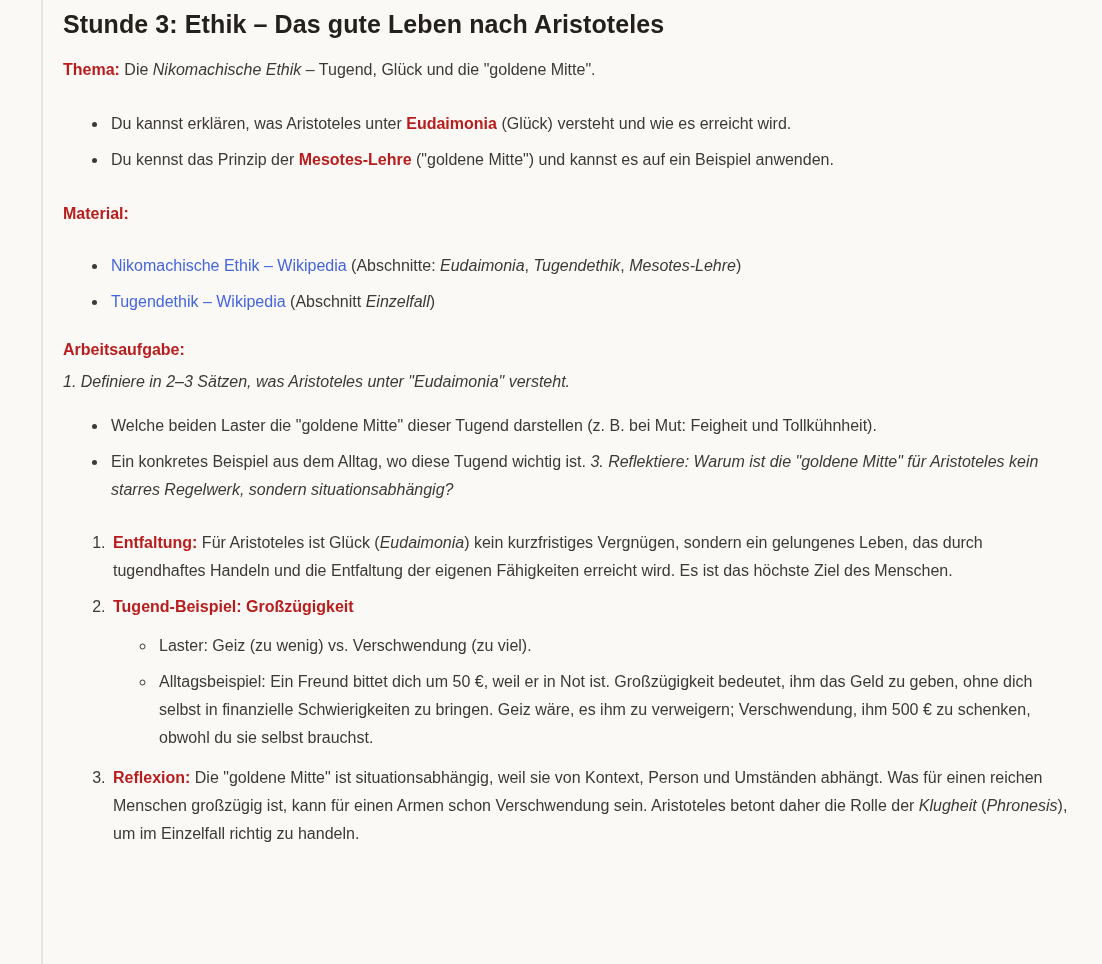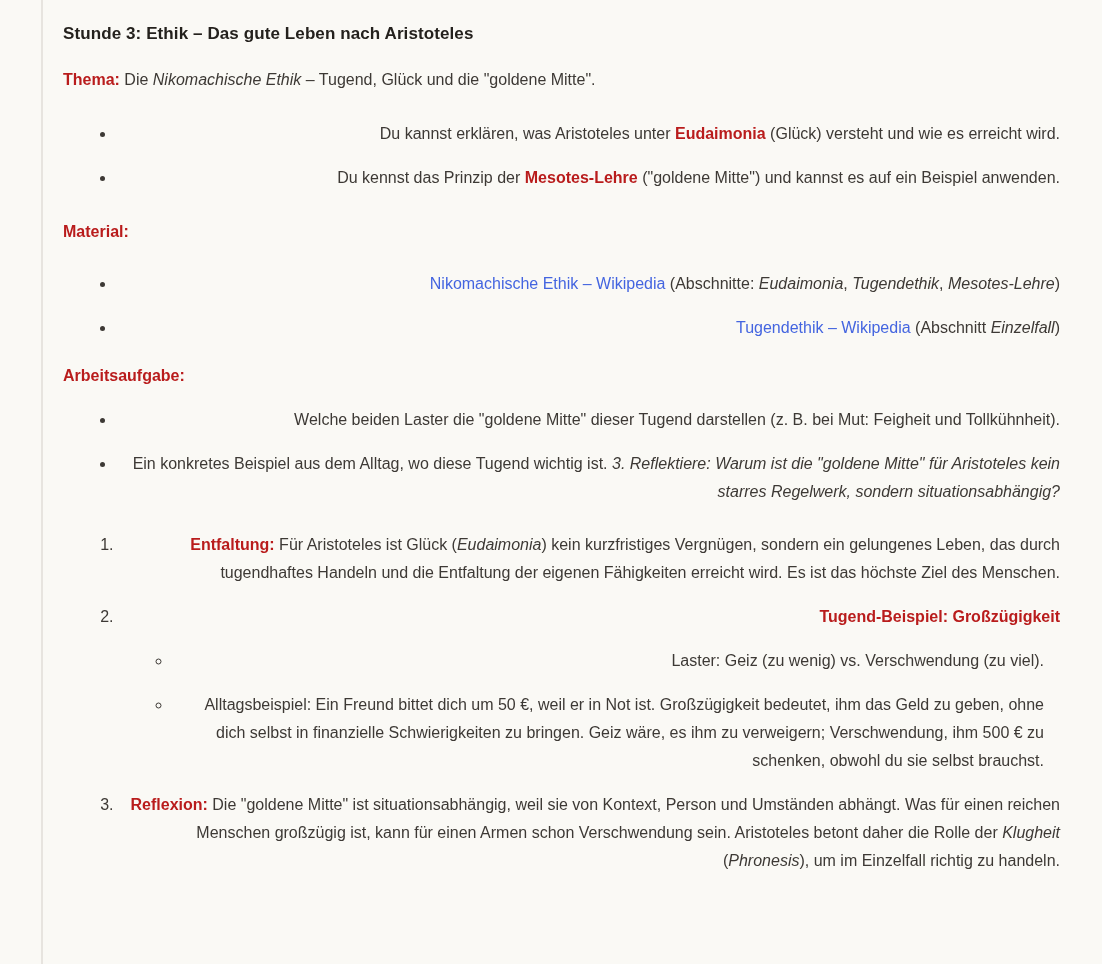--- a/index.html
+++ b/index.html
@@ -18,31 +18,31 @@
     font-size:16px;line-height:28px;color:var(--text);
   }
   .left-divider{
     position:absolute;left:41px;top:0;width:1.5px;height:964px;
     background:var(--divider);
   }
   .content{
     position:absolute;left:63px;top:12px;width:1013px;
   }
   h3{
-    font-size:17px;line-height:24px;font-weight:700;color:var(--heading);
-    margin:10px 0 20px;letter-spacing:.1px;
+    font-size:25px;line-height:24px;font-weight:700;color:var(--heading);
+    margin:0 0 20px;letter-spacing:.1px;
   }
   p{margin:0;}
   .b{font-weight:700;color:#b91c1c;}
   .i{font-style:italic;}
   a{color:var(--link);text-decoration:none;cursor:pointer;}
   ul,ol{margin:0;list-style-position:outside;}
   ul{padding-left:37px;}
   ol{padding-left:39px;}
-  li{margin:16px;padding-left:3px;text-align:right;}
+  li{margin:8px;padding-left:3px;}
   ul.lernziel-list{margin:26px 0;}
   ul.material-list{margin:24px 0 20px;}
   p.task-line-1{margin-top:4px;font-style:italic;}
   p.task-line-2{margin-top:8px;font-style:italic;}
   ul.task-list{margin:16px 0 25px;}
   ul.task-list li + li{margin-top:4px;}
   ol.example-list{margin:10px 0 0;}
   ol.example-list > li + li{margin-top:2px;}
   ol.example-list > li.item-3{margin-top:2px;}
   ul.nested-list{margin:11px 0 12px;padding-left:35px;}
@@ -66,20 +66,21 @@
   </ul>
 
   <p><span class="b">Material:</span></p>
 
   <ul class="material-list">
     <li><a href="#">Nikomachische Ethik – Wikipedia</a><span> (Abschnitte: </span><span class="i">Eudaimonia</span><span>, </span><span class="i">Tugendethik</span><span>, </span><span class="i">Mesotes-Lehre</span><span>)</span></li>
     <li><a href="#">Tugendethik – Wikipedia</a><span> (Abschnitt </span><span class="i">Einzelfall</span><span>)</span></li>
   </ul>
 
   <p><span class="b">Arbeitsaufgabe:</span></p>
+  <p class="task-line-1"><span>1. Definiere in 2–3 Sätzen, was Aristoteles unter "Eudaimonia" versteht.</span></p>
 
   <ul class="task-list">
     <li><span>Welche beiden Laster die "goldene Mitte" dieser Tugend darstellen (z. B. bei Mut: Feigheit und Tollkühnheit).</span></li>
     <li><span>Ein konkretes Beispiel aus dem Alltag, wo diese Tugend wichtig ist. </span><span class="i">3. Reflektiere: Warum ist die "goldene Mitte" für Aristoteles kein starres Regelwerk, sondern situationsabhängig?</span></li>
   </ul>
 
 
   <ol class="example-list">
     <li>
       <div><span class="b">Entfaltung:</span><span> Für Aristoteles ist Glück (</span><span class="i">Eudaimonia</span><span>) kein kurzfristiges Vergnügen, sondern ein gelungenes Leben, das durch tugendhaftes Handeln und die Entfaltung der eigenen Fähigkeiten erreicht wird. Es ist das höchste Ziel des Menschen.</span></div>

